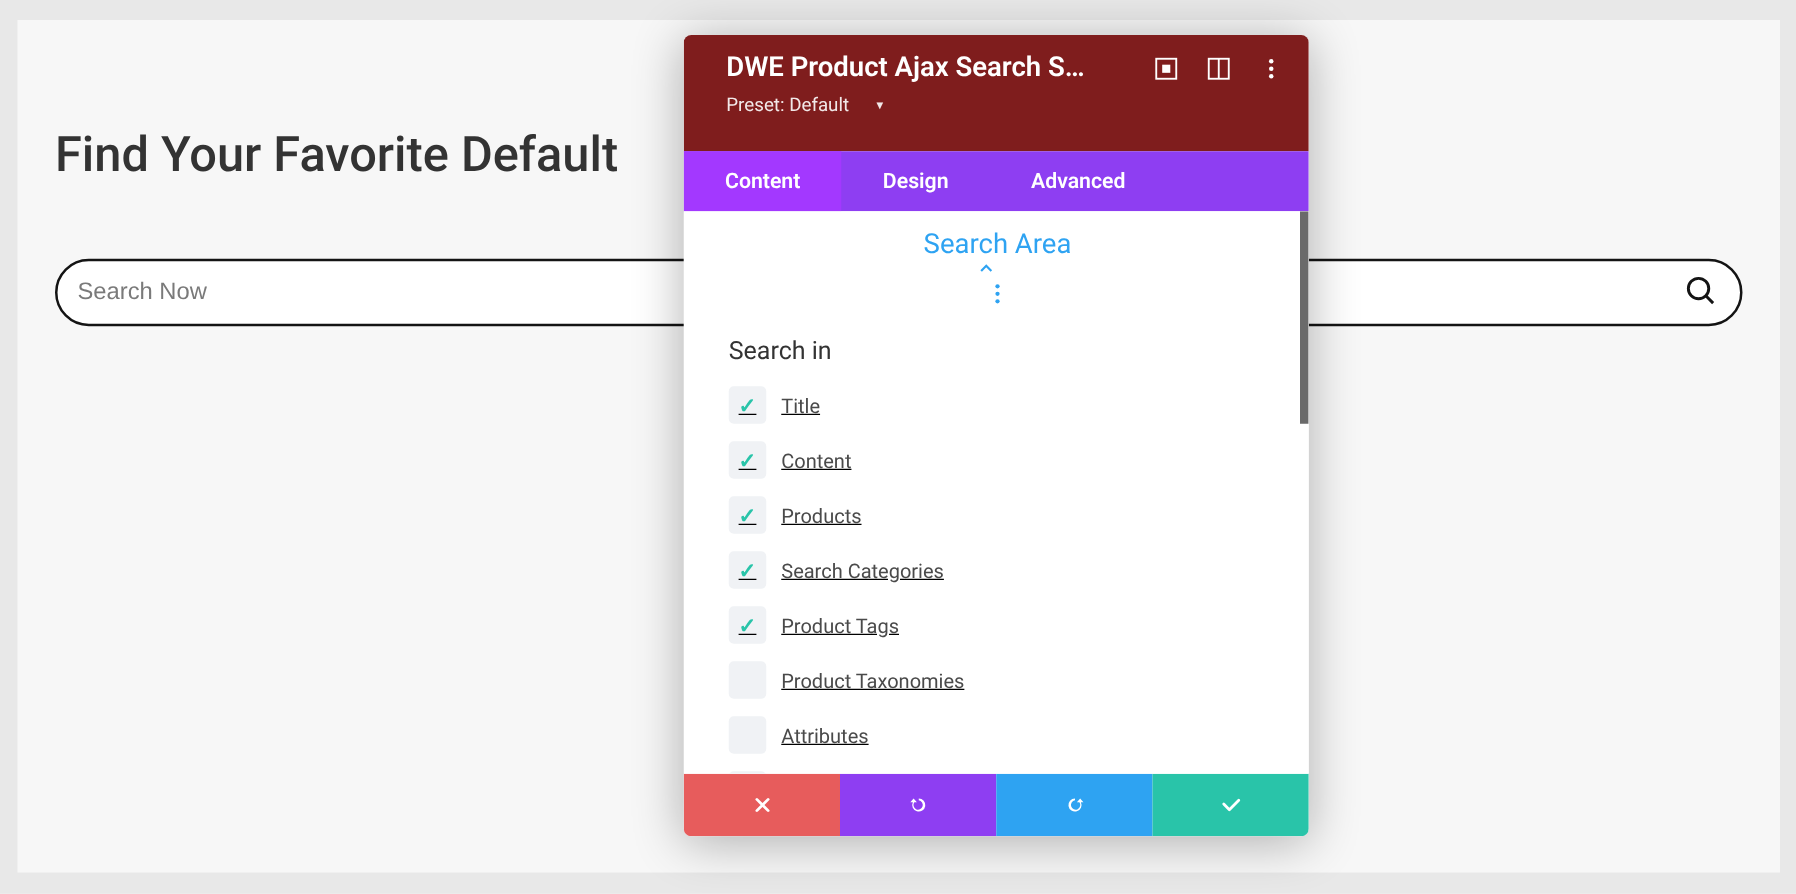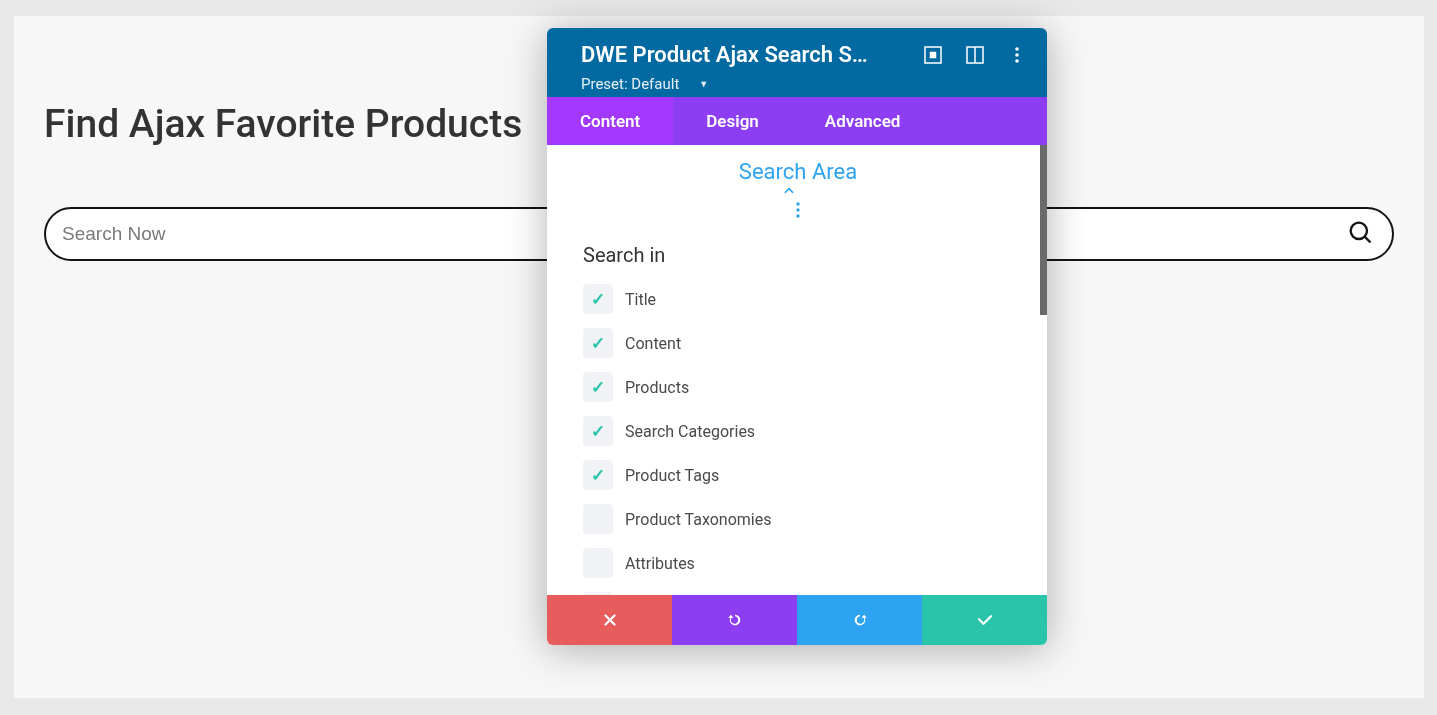--- a/index.html
+++ b/index.html
@@ -53,23 +53,23 @@
       position: absolute;
       left: 547px;
       top: 28px;
       width: 500px;
       background: #fff;
       border-radius: 6px;
       box-shadow: 0 4px 40px rgba(0,0,0,0.3);
       overflow: hidden;
     }
     .panel-header {
-      background: #0369a1;
+      background: #7f1d1d;
       color: #fff;
-      padding: 14px 20px 4px 34px;
+      padding: 14px 20px 28px 34px;
     }
     .panel-header-top {
       display: flex;
       align-items: center;
       gap: 14px;
     }
     .panel-title {
       font-size: 22px;
       font-weight: 600;
       flex: 1;
@@ -158,20 +158,21 @@
     }
     .section-more svg circle { fill: #2ea3f2; }
 
     .field-label {
       padding: 14px 0 6px 36px;
       font-size: 20px;
       color: #333;
     }
     .checkbox-list {
       padding: 4px 0 0 36px;
+      text-decoration: underline;
     }
     .checkbox-row {
       display: flex;
       align-items: center;
       gap: 12px;
       padding: 7px 0;
     }
     .checkbox-box {
       width: 30px;
       height: 30px;
@@ -208,21 +209,21 @@
     .footer-btn.cancel { background: #e75c5c; }
     .footer-btn.undo   { background: #8e3ef2; }
     .footer-btn.redo   { background: #2ea3f2; }
     .footer-btn.save   { background: #29c4a9; }
     .footer-btn svg { width: 18px; height: 18px; fill: #fff; }
   </style>
 </head>
 <body>
 
 <div class="page-container">
-  <h1 class="page-title">Find Ajax Favorite Products</h1>
+  <h1 class="page-title">Find Your Favorite Default</h1>
 
   <div class="search-bar">
     <input type="text" class="search-input" placeholder="Search Now" style="">
     <span class="search-icon">
       <svg viewBox="0 0 24 24" fill="none" stroke="#141414" stroke-width="2">
         <circle cx="11" cy="11" r="7"></circle>
         <line x1="21" y1="21" x2="16" y2="16"></line>
       </svg>
     </span>
   </div>

